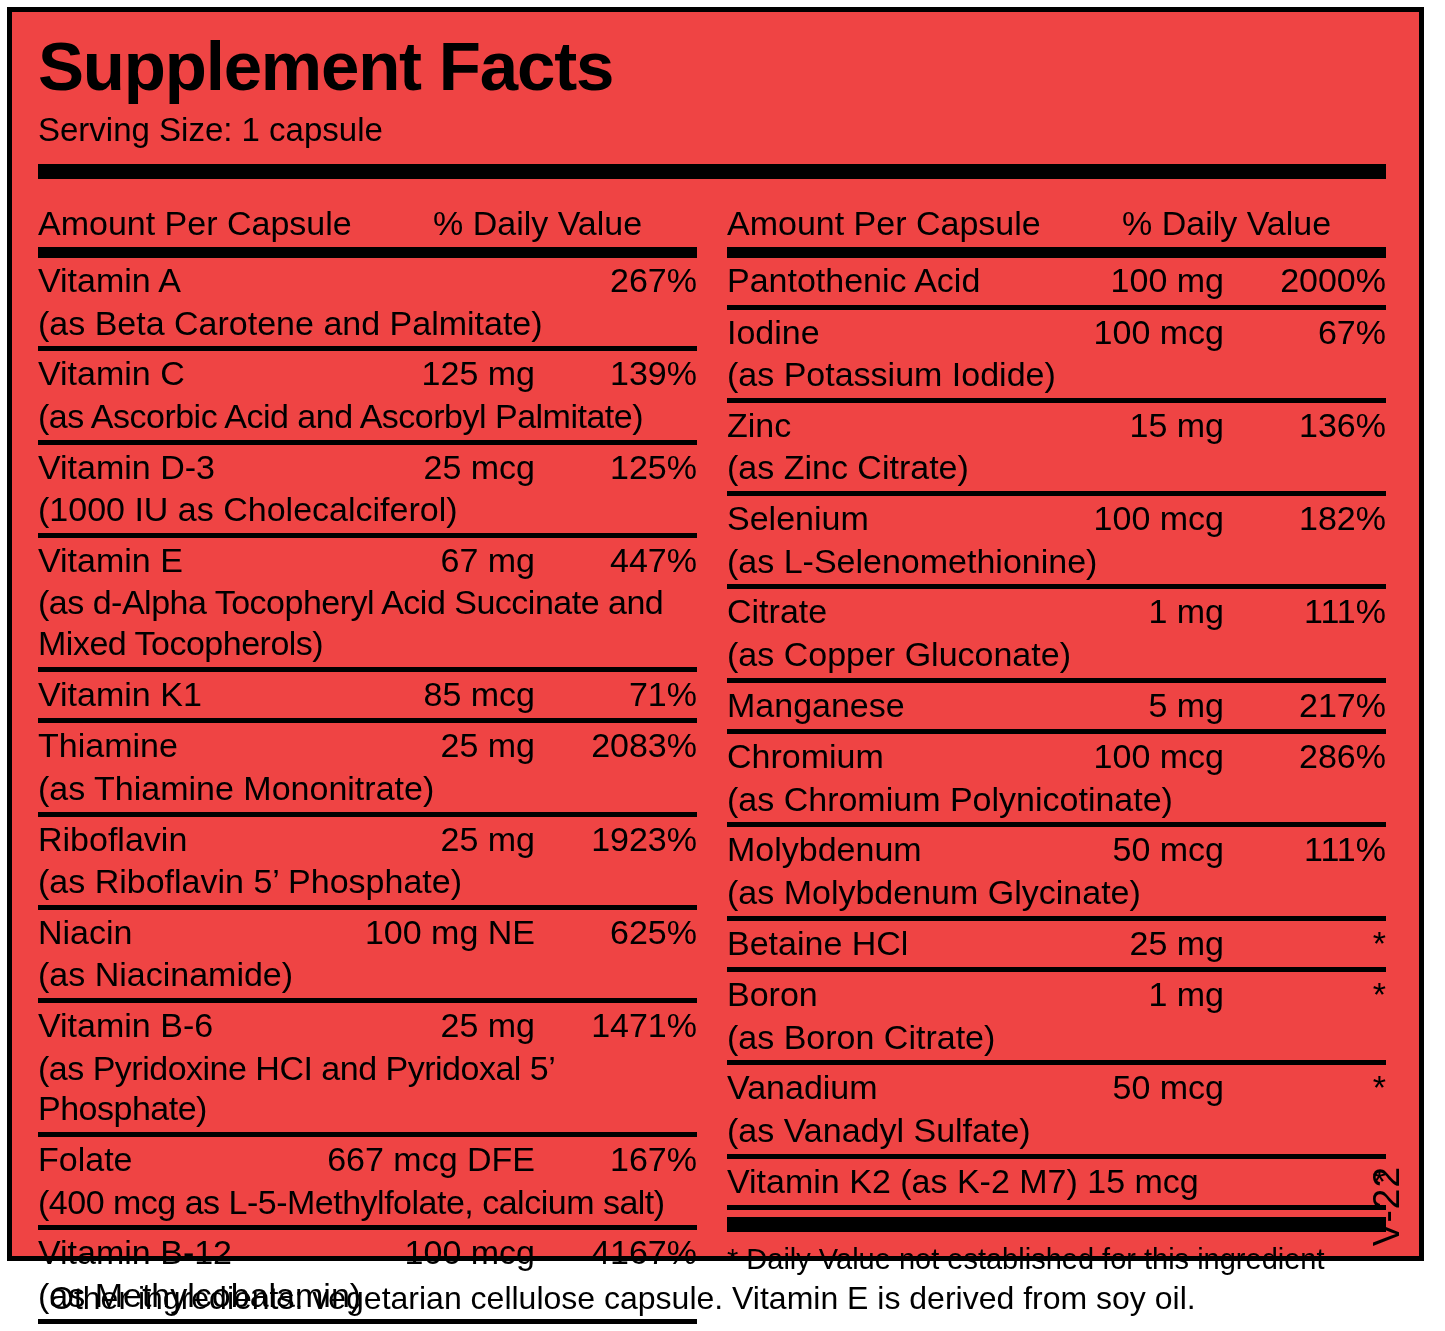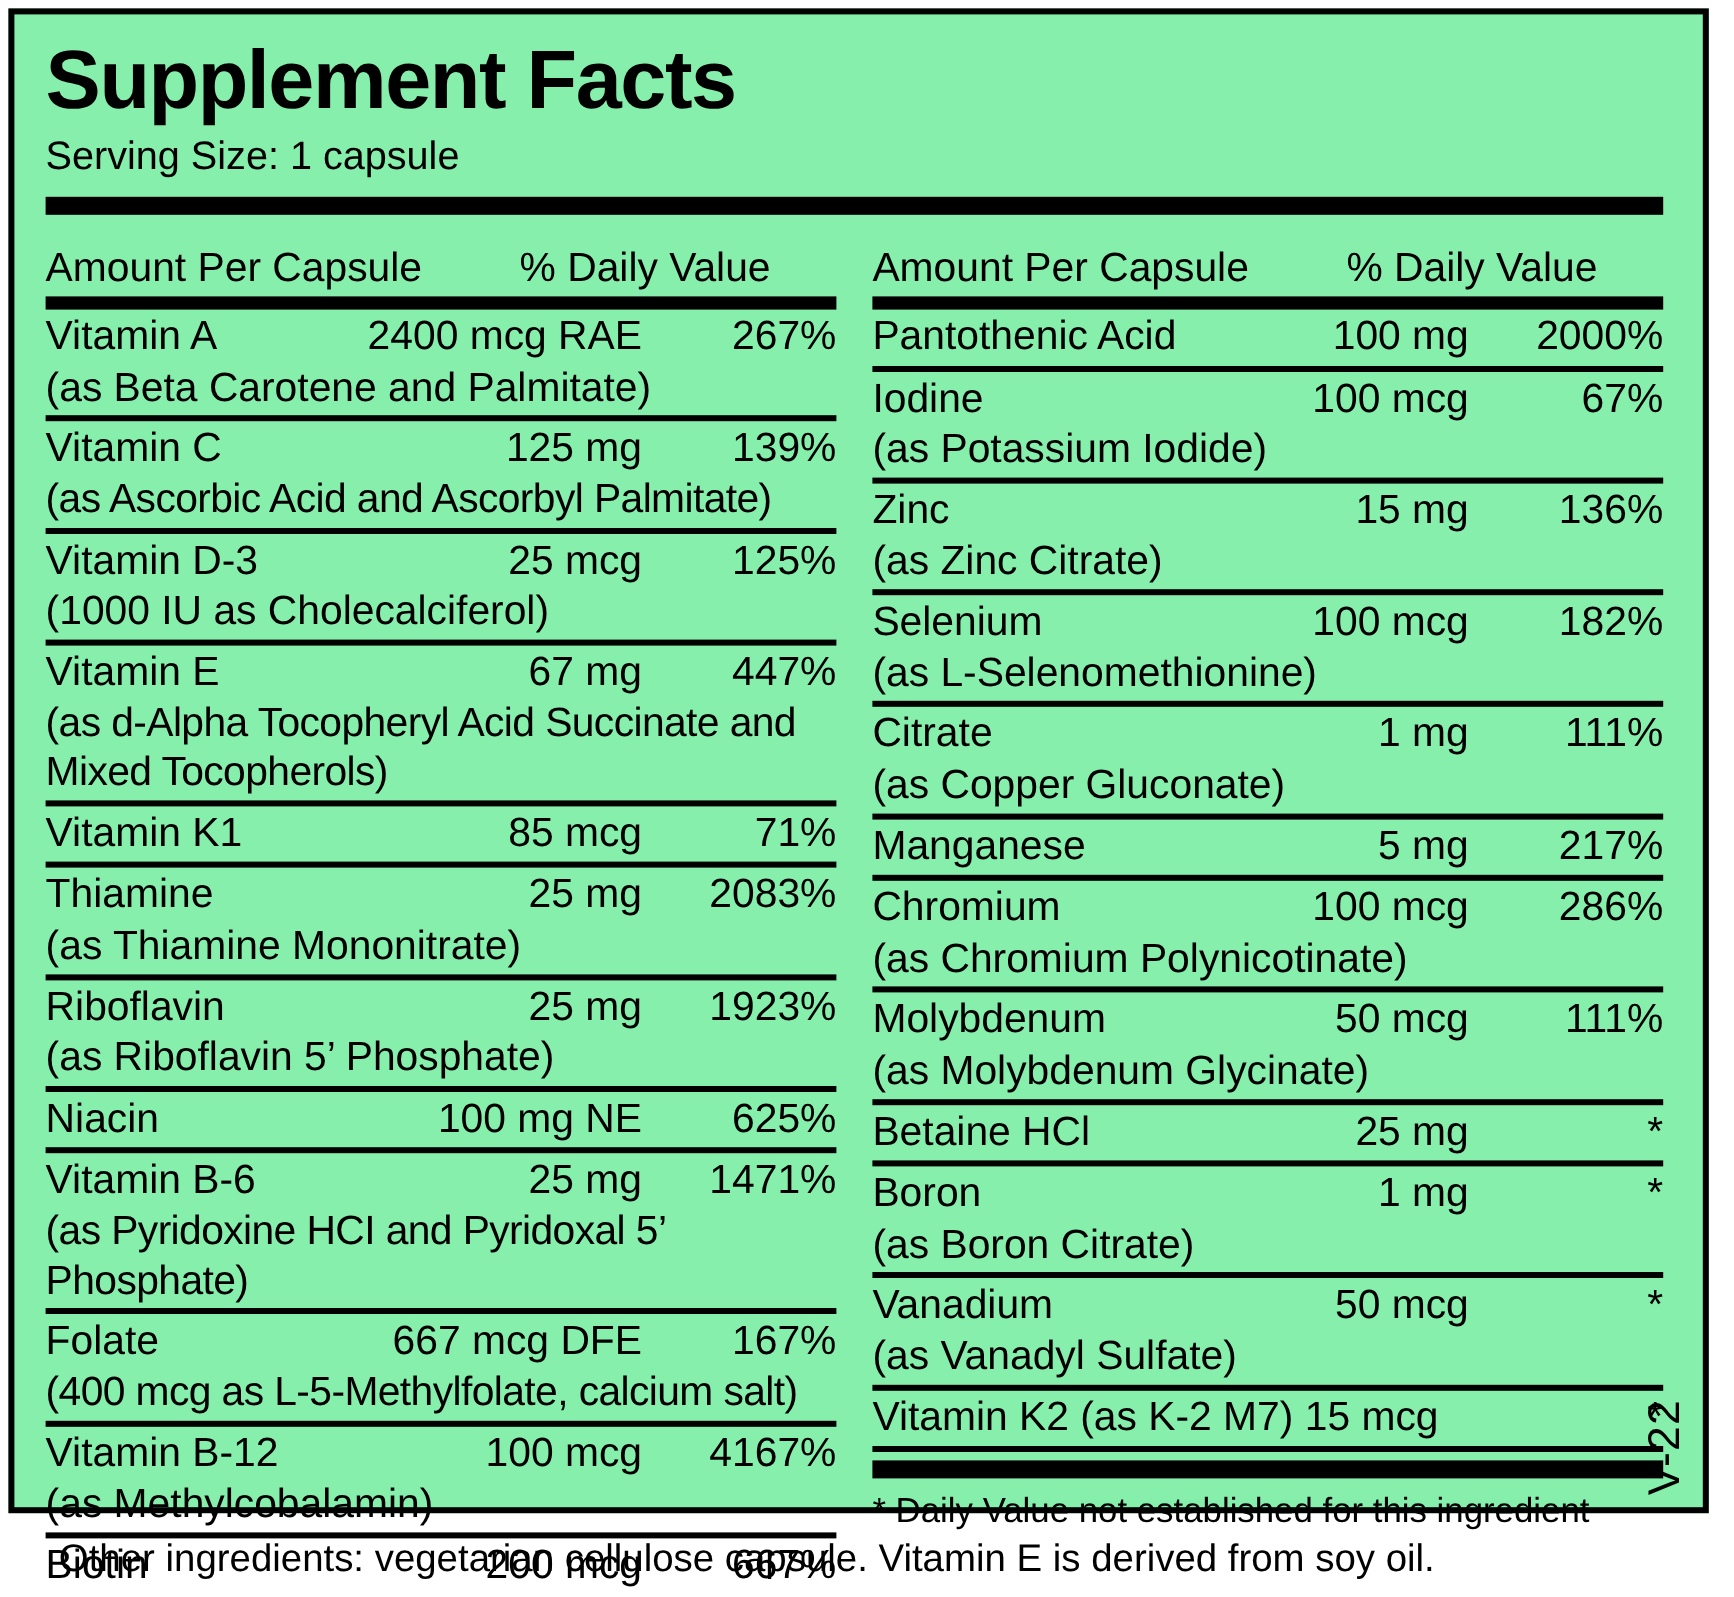--- a/index.html
+++ b/index.html
@@ -22,21 +22,21 @@
 
   
   .sf-box {
     position: absolute;
     left: 7px;
     top: 7px;
     width: 1417px;
     height: 1254px;
     border: 5px solid #000000;
     box-sizing: border-box;
-    background: #86efac;
+    background: #ef4444;
   }
   .sf-inner {
     position: absolute;
     left: 26px;
     top: 14px;
     right: 18px;
     bottom: 6px;
   }
 
   
@@ -189,21 +189,20 @@
         <div class="col">
           <div class="colhead">
             <span class="amt-label">Amount Per Capsule</span>
             <span class="dv-label">% Daily Value</span>
           </div>
           <div class="rule-head"></div>
           <div id="left-rows">
               <div class="row">
                 <div class="row-main">
                   <span class="nut-name">Vitamin A</span>
-                  <span class="nut-amt">2400 mcg RAE</span>
                   <span class="nut-dv">267%</span>
                 </div>
                 <div class="nut-sub">(as Beta Carotene and Palmitate)</div>
               </div>
               <div class="rule-row"></div>
               <div class="row">
                 <div class="row-main">
                   <span class="nut-name">Vitamin C</span>
                   <span class="nut-amt">125 mg</span>
                   <span class="nut-dv">139%</span>
@@ -254,20 +253,21 @@
                 </div>
                 <div class="nut-sub">(as Riboflavin 5’ Phosphate)</div>
               </div>
               <div class="rule-row"></div>
               <div class="row">
                 <div class="row-main">
                   <span class="nut-name">Niacin</span>
                   <span class="nut-amt">100 mg NE</span>
                   <span class="nut-dv">625%</span>
                 </div>
+                <div class="nut-sub">(as Niacinamide)</div>
               </div>
               <div class="rule-row"></div>
               <div class="row">
                 <div class="row-main">
                   <span class="nut-name">Vitamin B-6</span>
                   <span class="nut-amt">25 mg</span>
                   <span class="nut-dv">1471%</span>
                 </div>
                 <div class="nut-sub tight">(as Pyridoxine HCI and Pyridoxal 5’ Phosphate)</div>
               </div>

